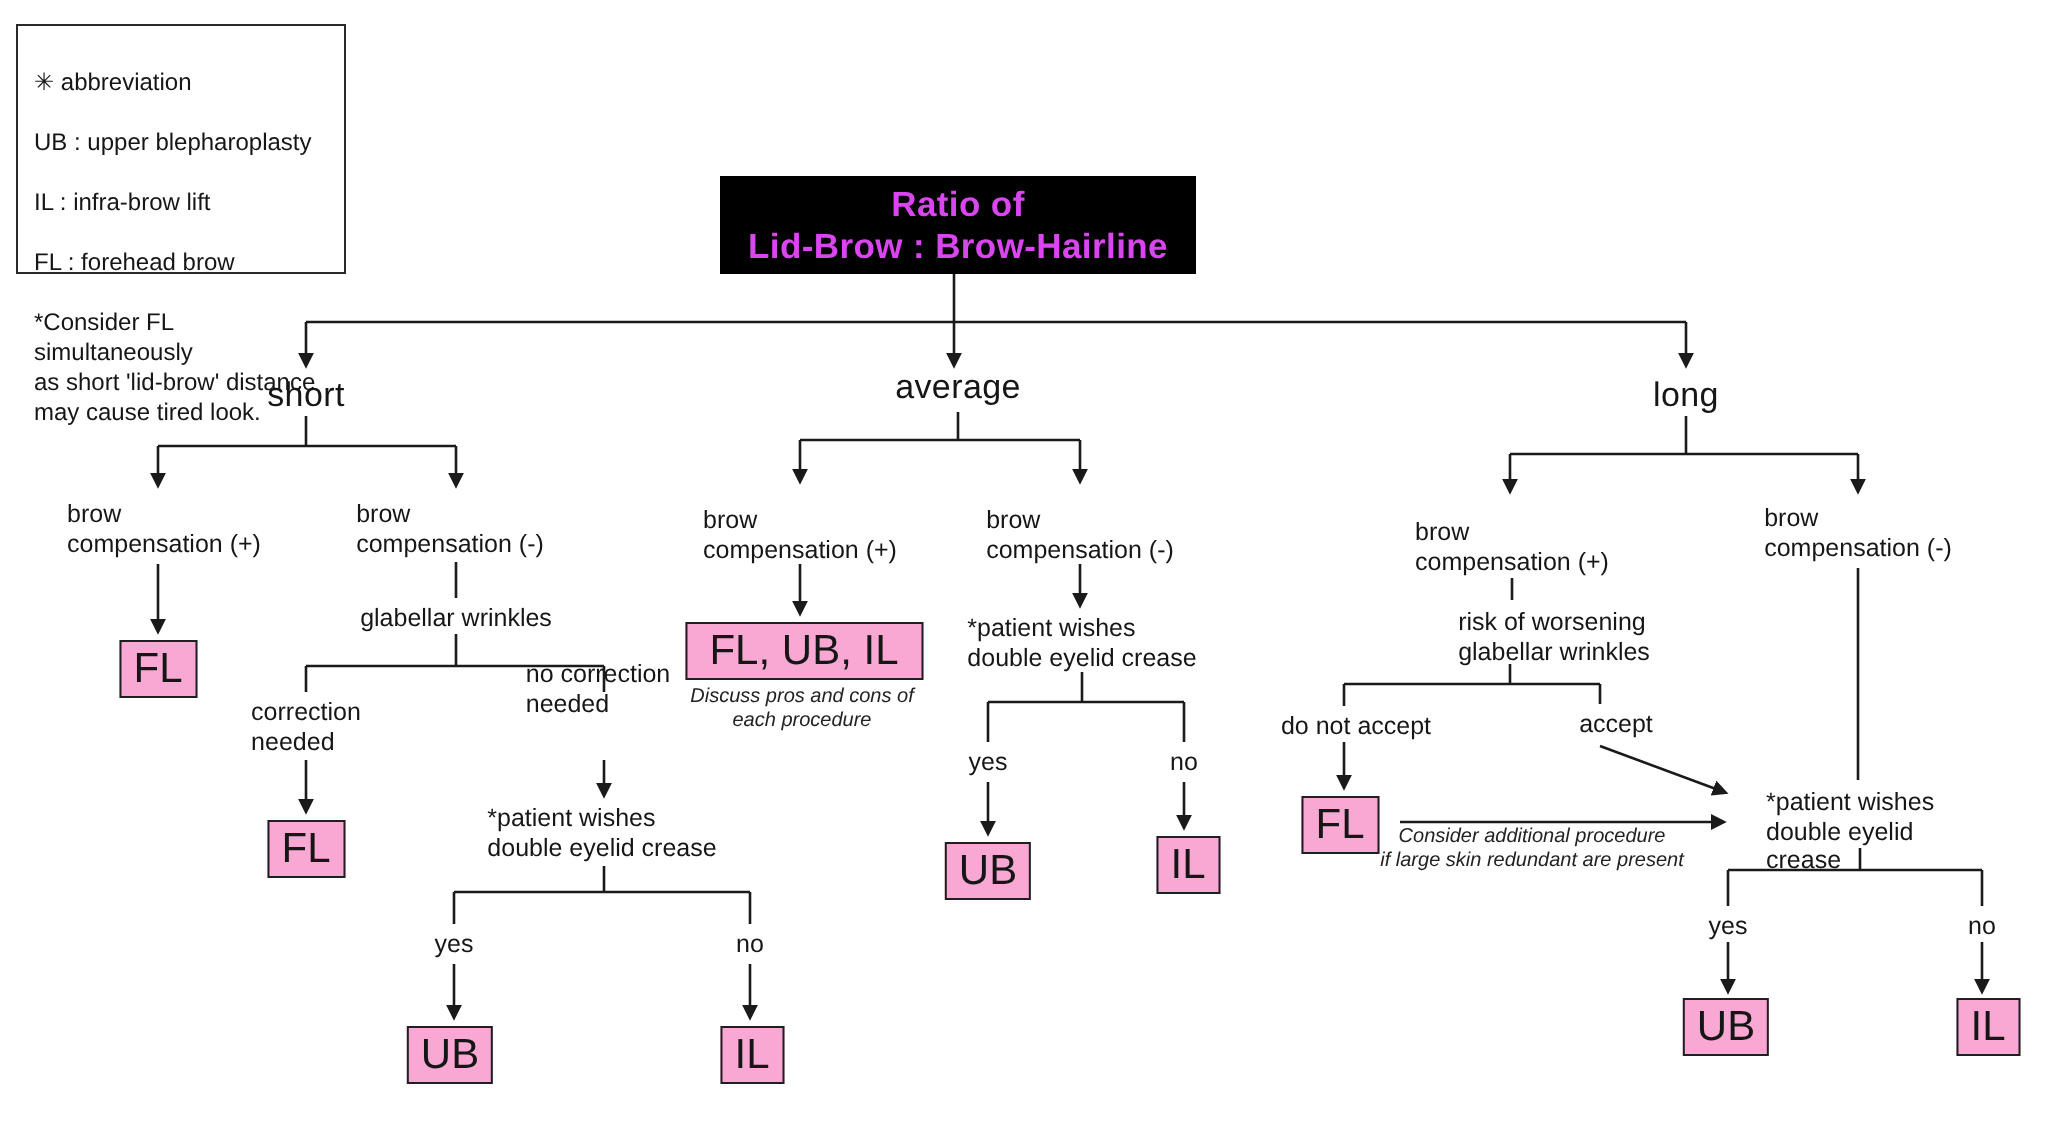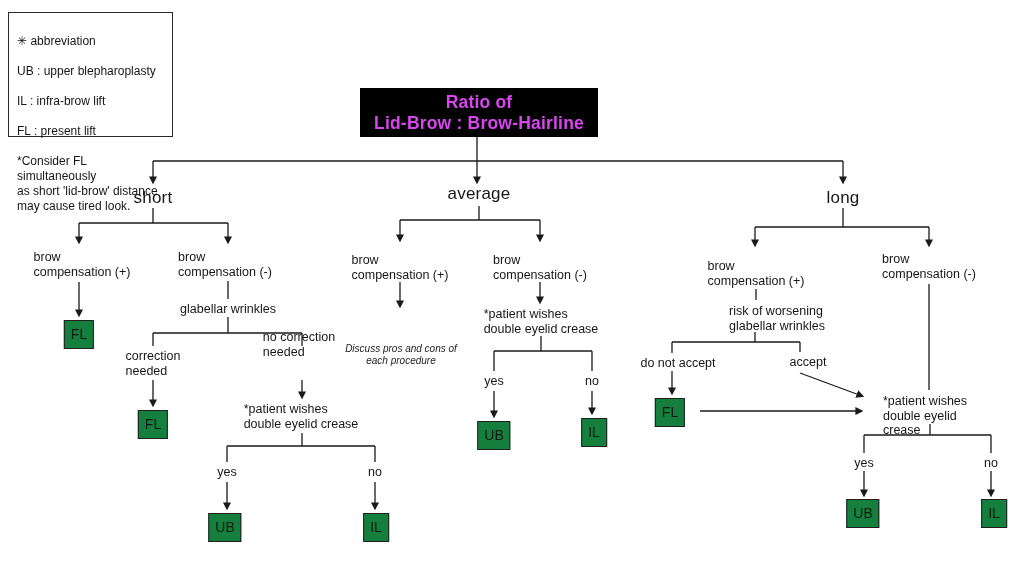--- a/index.html
+++ b/index.html
@@ -21,22 +21,22 @@
     display:flex;align-items:center;justify-content:center;text-align:center;
     white-space:pre-line;letter-spacing:.2px;
   }
   .lbl{
     position:absolute;transform:translateX(-50%);text-align:left;
     font-size:12.5px;line-height:14.5px;white-space:pre-line;
   }
   .branch{font-size:17px;line-height:18px;letter-spacing:.2px;}
   .rbox{
     position:absolute;transform:translateX(-50%);
-    border:1.6px solid #1f1f1f;background:#15803d;
-    font-size:14px;line-height:23px;padding:2px 6px;white-space:nowrap;text-align:left;
+    border:1.6px solid #1f1f1f;background:#f9a8d4;
+    font-size:21px;line-height:23px;padding:2px 6px;white-space:nowrap;text-align:left;
   }
   .rbox.wide{padding:2px 11px;}
   .note-txt{
     position:absolute;transform:translateX(-50%);text-align:center;
     font-size:10px;line-height:11.5px;font-style:italic;white-space:pre-line;color:#222;
   }
 </style>
 </head>
 <body>
 
@@ -113,21 +113,21 @@
       <line x1="991" y1="435" x2="991" y2="453"></line>
       <line x1="864" y1="471" x2="864" y2="495" marker-end="url(#ah)"></line>
       <line x1="991" y1="471" x2="991" y2="495" marker-end="url(#ah)"></line>
     </g>
   </svg>
 
   <div class="legend">
     <div>✳ abbreviation</div>
     <div>UB : upper blepharoplasty</div>
     <div>IL : infra-brow lift</div>
-    <div>FL : present lift</div>
+    <div>FL : forehead brow</div>
     <div class="note">*Consider FL simultaneously
 as short 'lid-brow' distance
 may cause tired look.</div>
   </div>
 
   <div class="title-box">Ratio of
 Lid-Brow : Brow-Hairline</div>
 
   <div class="lbl branch" style="left:153px;top:189px">short</div>
   <div class="lbl branch" style="left:479px;top:185px">average</div>
@@ -152,34 +152,37 @@
   <div class="rbox" style="left:376px;top:513px">IL</div>
 
   <div class="lbl" style="left:400px;top:253px">brow
 compensation (+)</div>
   <div class="lbl" style="left:540px;top:253px">brow
 compensation (-)</div>
   <div class="lbl" style="left:541px;top:307px">*patient wishes
 double eyelid crease</div>
   <div class="lbl" style="left:494px;top:374px">yes</div>
   <div class="lbl" style="left:592px;top:374px">no</div>
+  <div class="rbox wide" style="left:402px;top:311px">FL, UB, IL</div>
   <div class="note-txt" style="left:401px;top:343px">Discuss pros and cons of
 each procedure</div>
   <div class="rbox" style="left:494px;top:421px">UB</div>
   <div class="rbox" style="left:594px;top:418px">IL</div>
 
   <div class="lbl" style="left:756px;top:259px">brow
 compensation (+)</div>
   <div class="lbl" style="left:929px;top:252px">brow
 compensation (-)</div>
   <div class="lbl" style="left:777px;top:304px">risk of worsening
 glabellar wrinkles</div>
   <div class="lbl" style="left:678px;top:356px">do not accept</div>
   <div class="lbl" style="left:808px;top:355px">accept</div>
   <div class="lbl" style="left:930px;top:394px">*patient wishes
 double eyelid crease</div>
   <div class="lbl" style="left:864px;top:456px">yes</div>
   <div class="lbl" style="left:991px;top:456px">no</div>
   <div class="rbox" style="left:670px;top:398px">FL</div>
+  <div class="note-txt" style="left:766px;top:413px">Consider additional procedure
+if large skin redundant are present</div>
   <div class="rbox" style="left:863px;top:499px">UB</div>
   <div class="rbox" style="left:994px;top:499px">IL</div>
 
 </div>
 
 </body></html>

